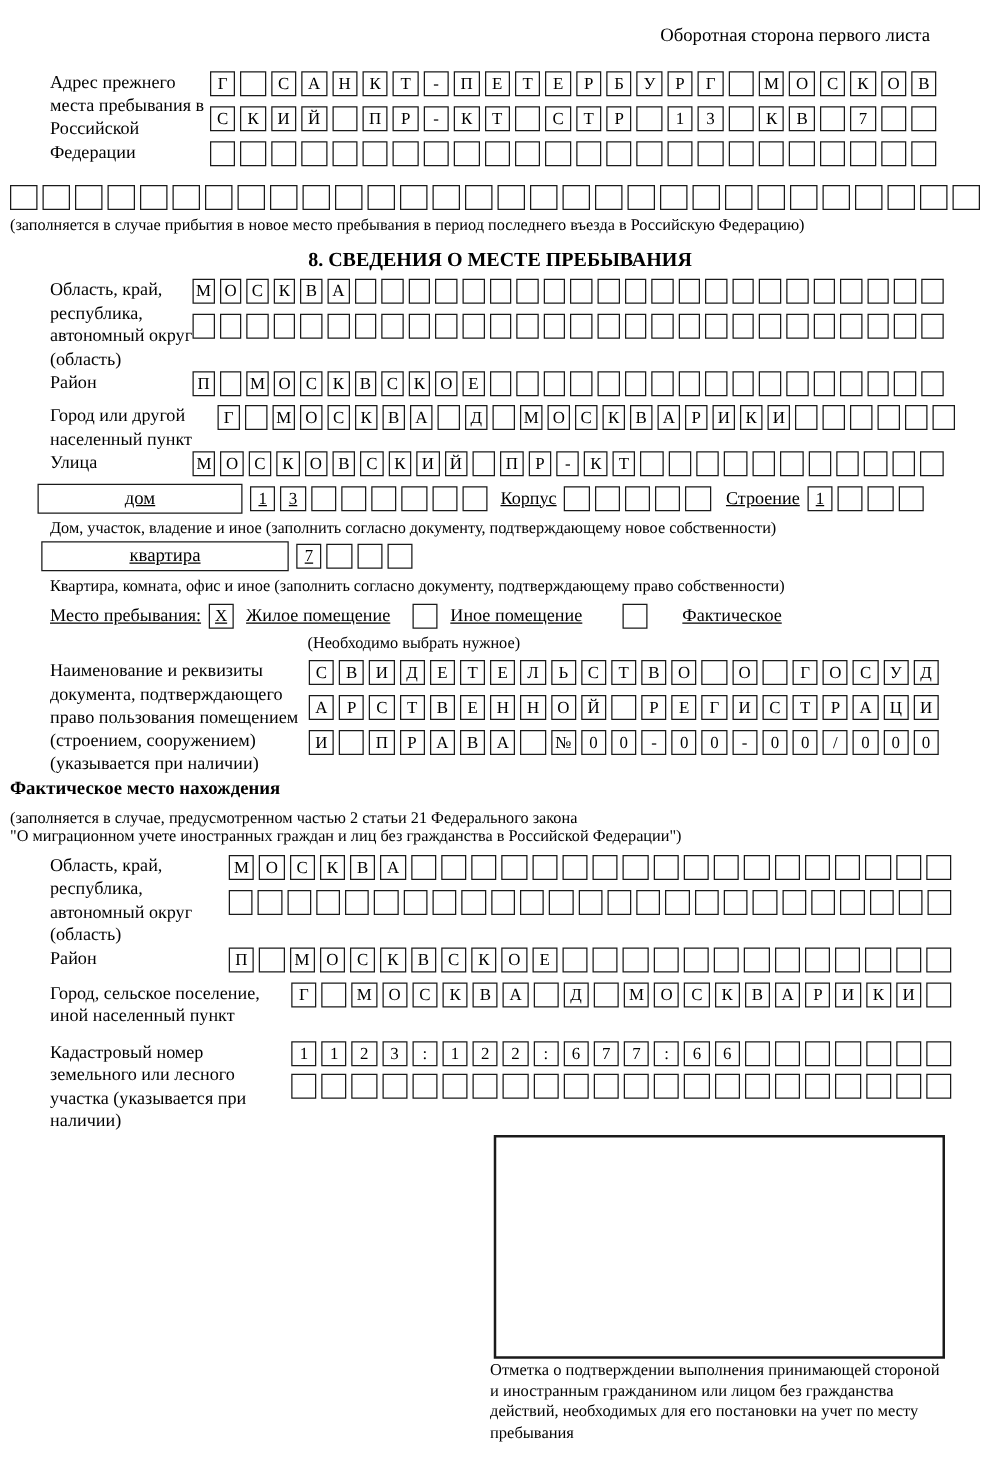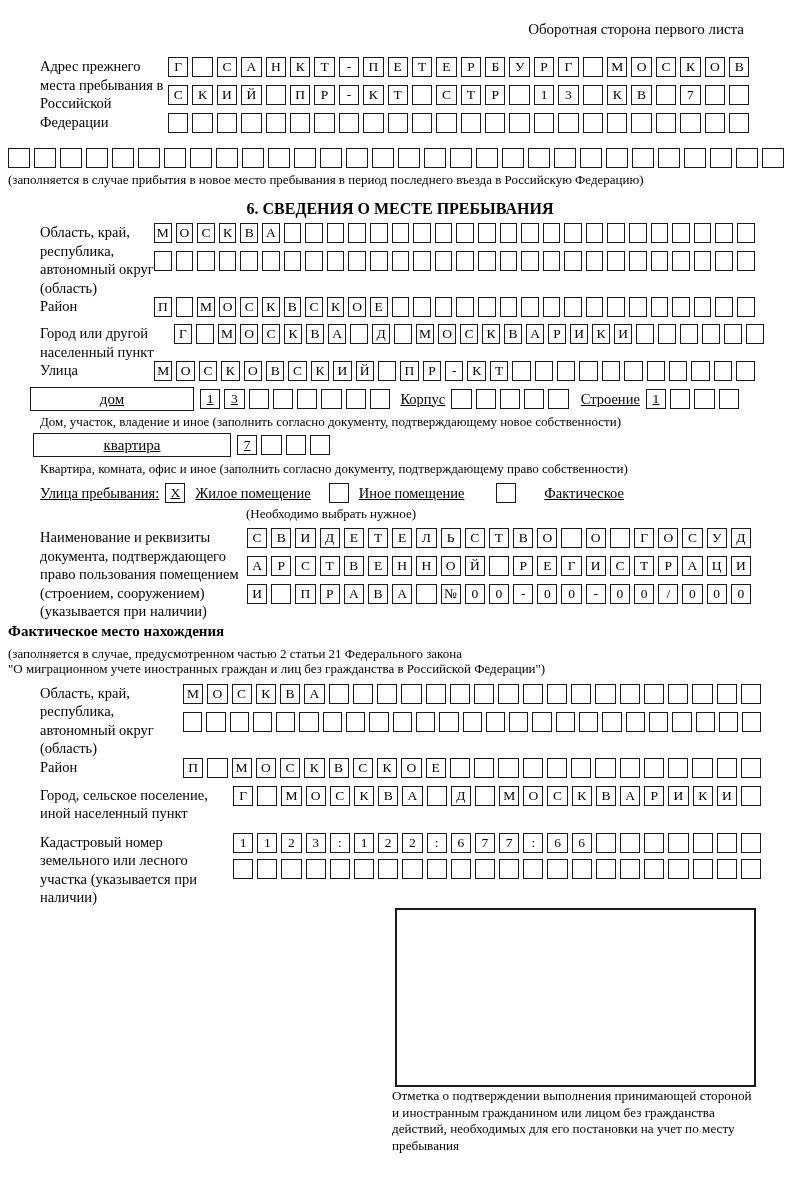--- a/index.html
+++ b/index.html
@@ -176,21 +176,21 @@
       <span class="cell"></span>
       <span class="cell"></span>
       <span class="cell"></span>
       <span class="cell"></span>
       <span class="cell"></span>
       <span class="cell"></span>
       <span class="cell"></span>
     </div>
   <div class="note center mt4">(заполняется в случае прибытия в новое место пребывания в период последнего въезда в Российскую Федерацию)</div>
 
-  <div class="header mt12">6. СВЕДЕНИЯ О МЕСТЕ ПРЕБЫВАНИЯ</div>
+  <div class="header mt12">8. СВЕДЕНИЯ О МЕСТЕ ПРЕБЫВАНИЯ</div>
 
   <div class="frow mt5">
     <div class="flabel w146">Область, край, республика, автономный округ (область)</div>
     <div class="cellrows gap8">
       <div class="cells" style="--cw:17.6px">
           <span class="cell">М</span>
           <span class="cell">О</span>
           <span class="cell">С</span>
           <span class="cell">К</span>
           <span class="cell">В</span>
@@ -390,21 +390,21 @@
     <div class="cells" style="--cw:20.3px;margin-left:6px">
         <span class="cell">7</span>
         <span class="cell"></span>
         <span class="cell"></span>
         <span class="cell"></span>
       </div>
   </div>
   <div class="note leftpad mt4">Квартира, комната, офис и иное (заполнить согласно документу, подтверждающему право собственности)</div>
 
   <div class="hrow mt7">
-    <div class="inline-lbl leftpad">Улица пребывания:</div>
+    <div class="inline-lbl leftpad">Место пребывания:</div>
     <div class="chk" style="margin-left:6px">X</div>
     <div class="inline-lbl" style="margin-left:10px">Жилое помещение</div>
     <div class="chk" style="margin-left:18px"></div>
     <div class="inline-lbl" style="margin-left:10px">Иное помещение</div>
     <div class="chk" style="margin-left:32px"></div>
     <div class="inline-lbl" style="margin-left:28px">Фактическое</div>
   </div>
   <div class="note mt3" style="margin-left:238px">(Необходимо выбрать нужное)</div>
 
   <div class="frow mt7">

